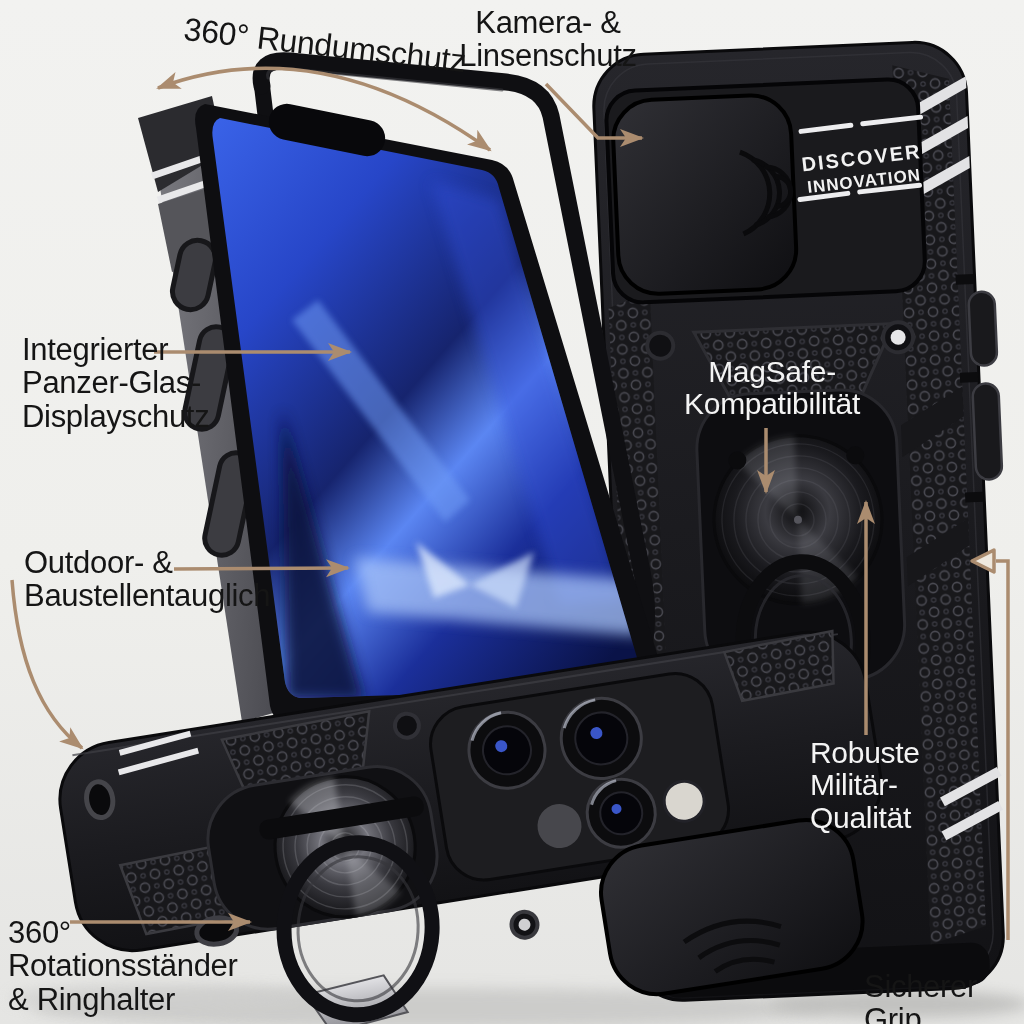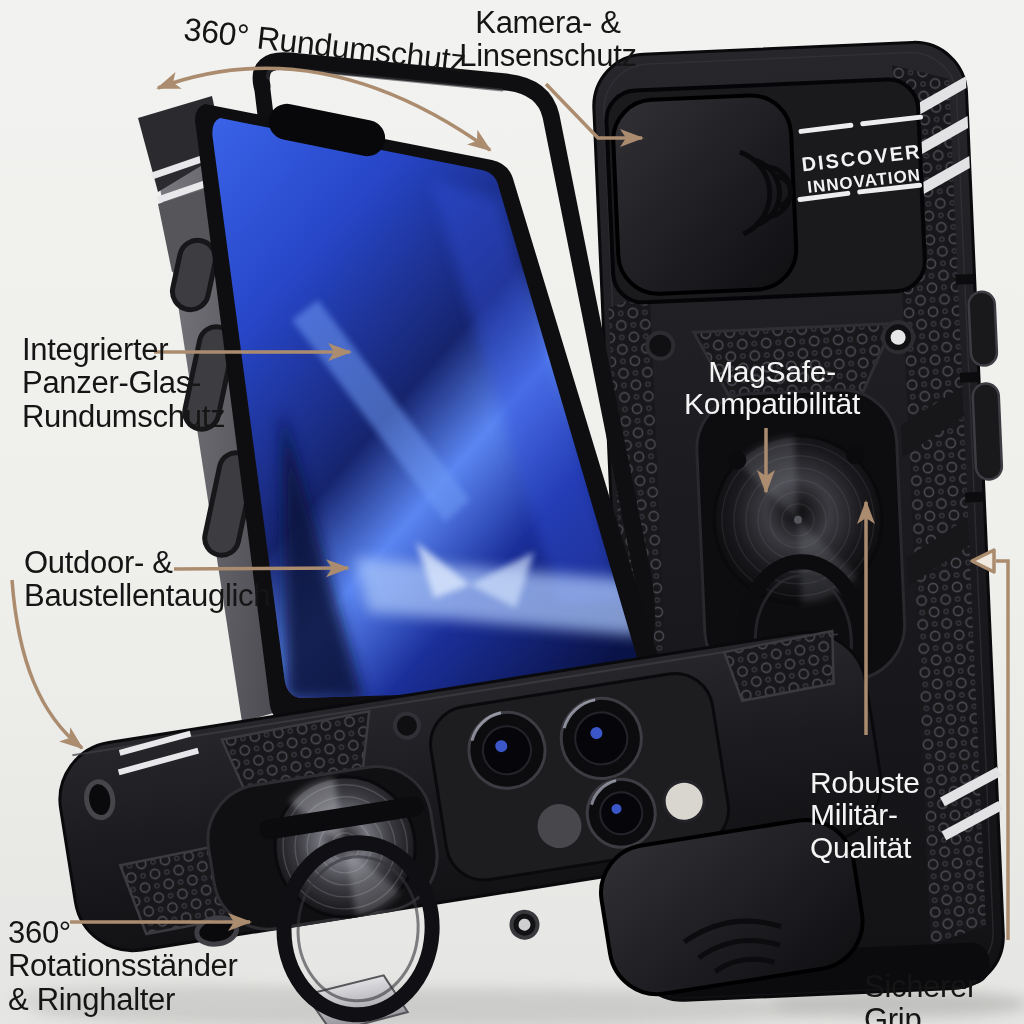--- a/index.html
+++ b/index.html
@@ -9,21 +9,21 @@
   svg{position:absolute;left:0;top:0;}
   .label{position:absolute;font-size:31px;line-height:1.08;color:#151515;
          white-space:pre-line;letter-spacing:-0.3px;}
   .label.light{color:#f4f4f4;font-size:30px;}
   .center{text-align:center;}
   .lbl-surround{left:186px;top:12px;font-size:32px;transform:rotate(6.5deg);transform-origin:0 0;}
   .lbl-camera{left:448px;top:6px;width:200px;}
   .lbl-screen{left:22px;top:333px;}
   .lbl-outdoor{left:24px;top:546px;}
   .lbl-magsafe{left:668px;top:356px;width:208px;}
-  .lbl-military{left:810px;top:737px;margin-top:30px;}
+  .lbl-military{left:810px;top:737px;}
   .lbl-ringstand{left:8px;top:905px;margin-top:11px;}
   .lbl-grip{left:864px;top:970px;}
 </style>
 </head>
 <body>
 
 <div id="stage">
 
 <svg width="1024" height="1024" viewBox="0 0 1024 1024">
   <defs>
@@ -275,21 +275,21 @@
     <path d="M1008,940 L1008,561 L996,561"></path>
     <path d="M994,550 L972,561 L994,572 Z" fill="#efe9df" stroke-linejoin="round"></path>
   </g>
 </svg>
 
 <div class="label lbl-surround">360° Rundumschutz</div>
 <div class="label lbl-camera center">Kamera- &amp;
 Linsenschutz</div>
 <div class="label lbl-screen">Integrierter
 Panzer-Glas-
-Rundumschutz</div>
+Displayschutz</div>
 <div class="label light lbl-magsafe center">MagSafe-
 Kompatibilität</div>
 <div class="label lbl-outdoor">Outdoor- &amp;
 Baustellentauglich</div>
 <div class="label light lbl-military">Robuste
 Militär-
 Qualität</div>
 <div class="label lbl-ringstand">360°
 Rotationsständer
 &amp; Ringhalter</div>

